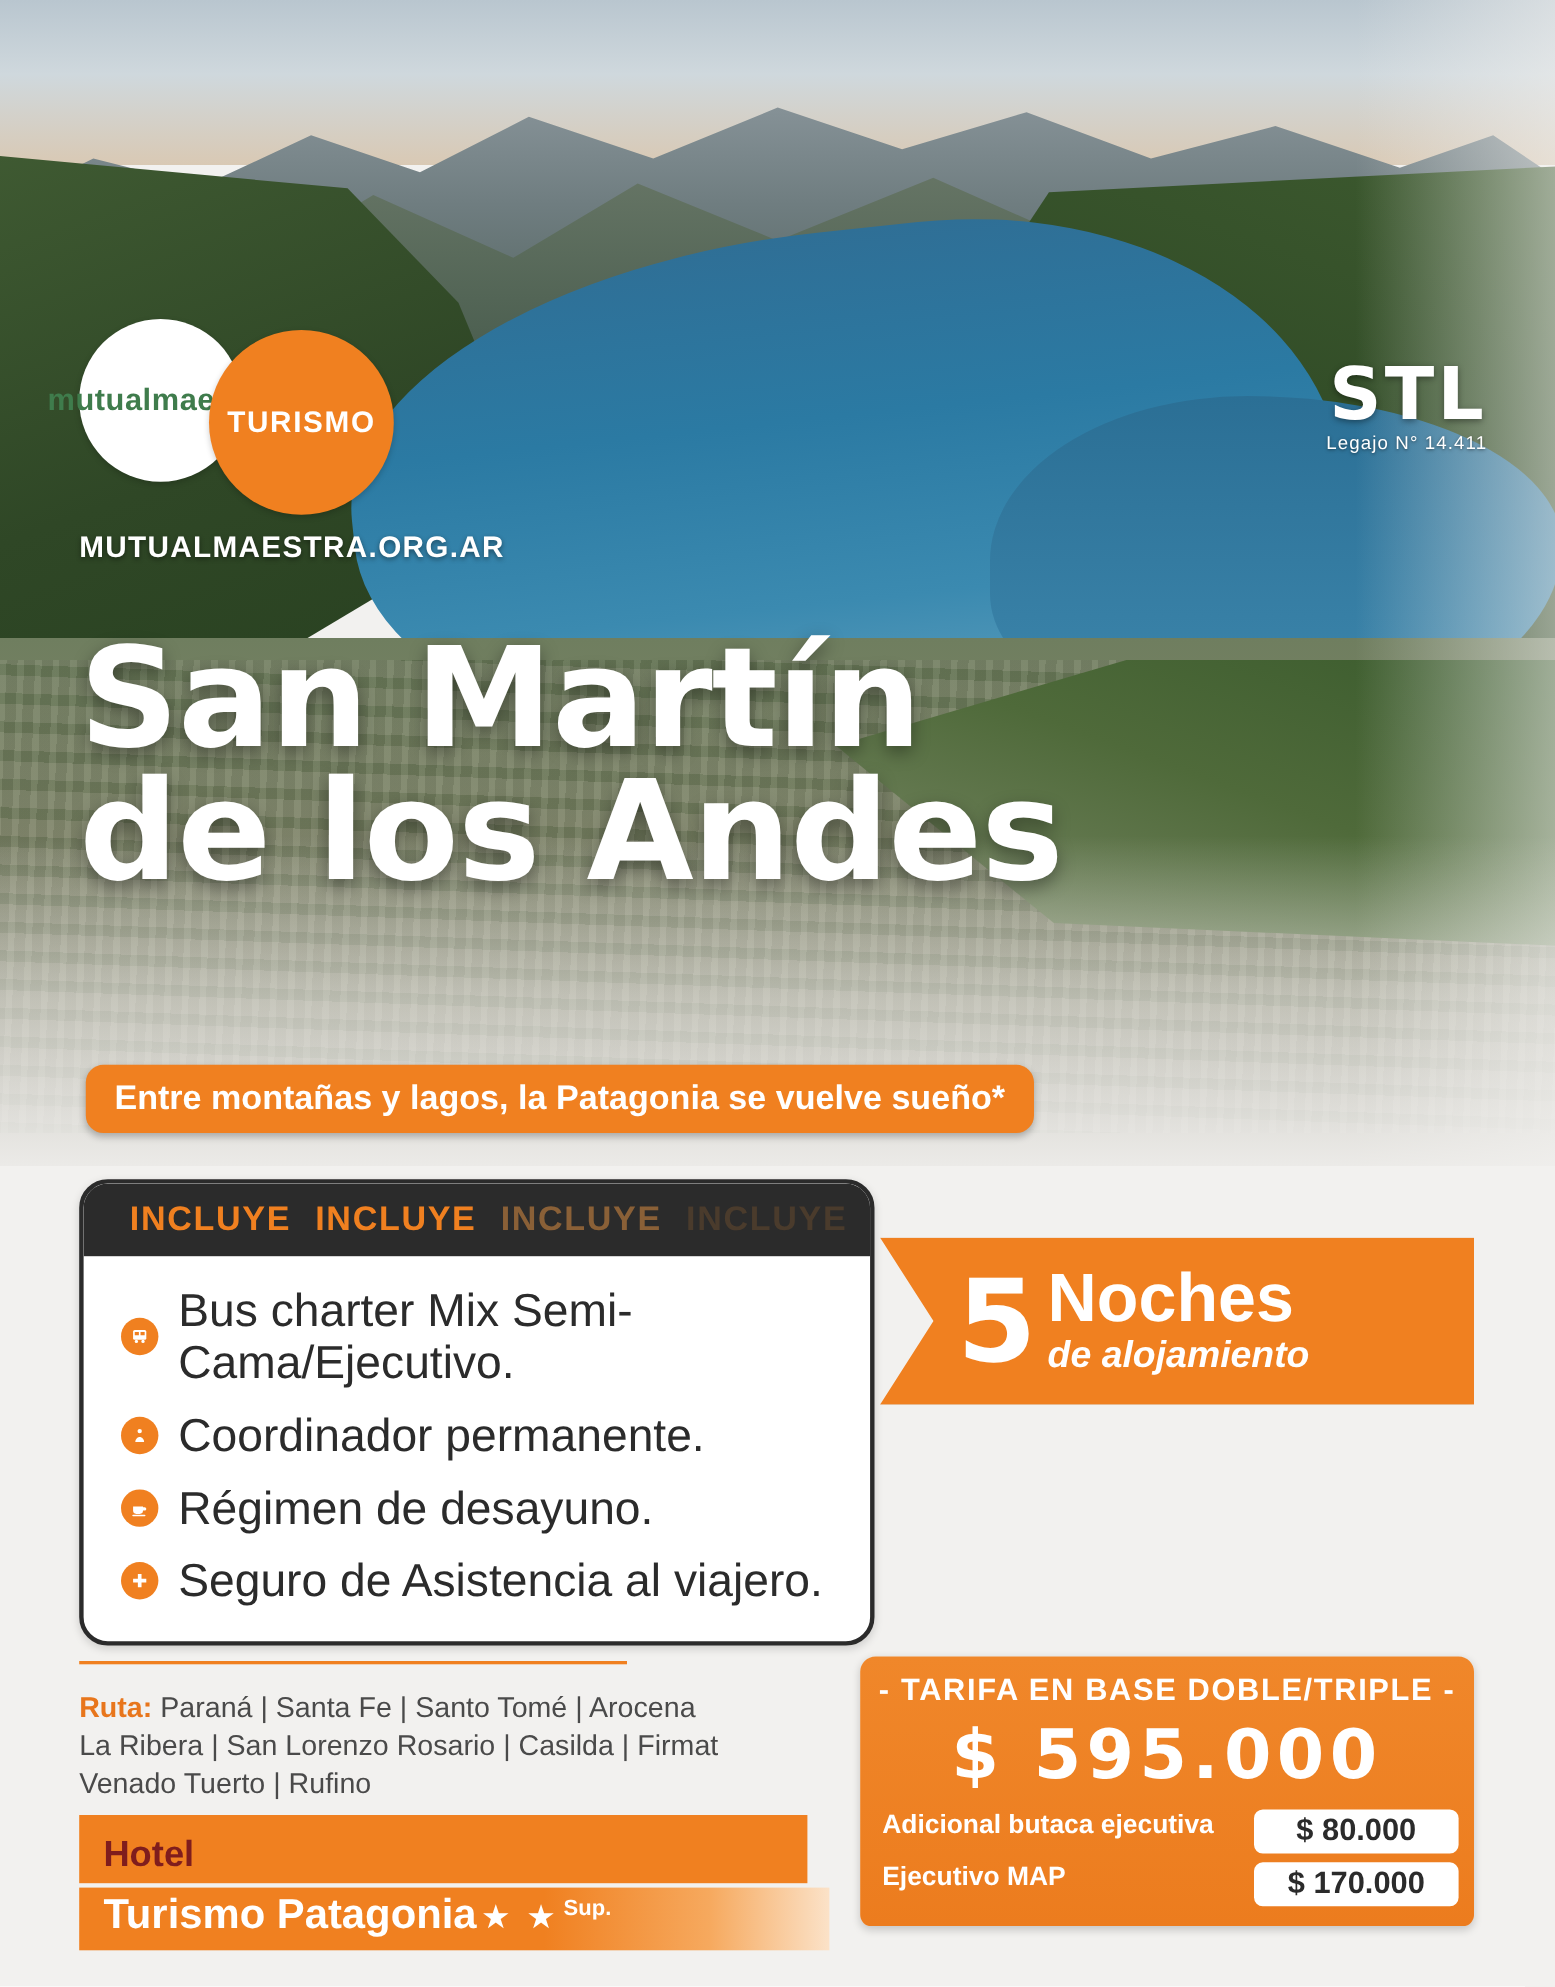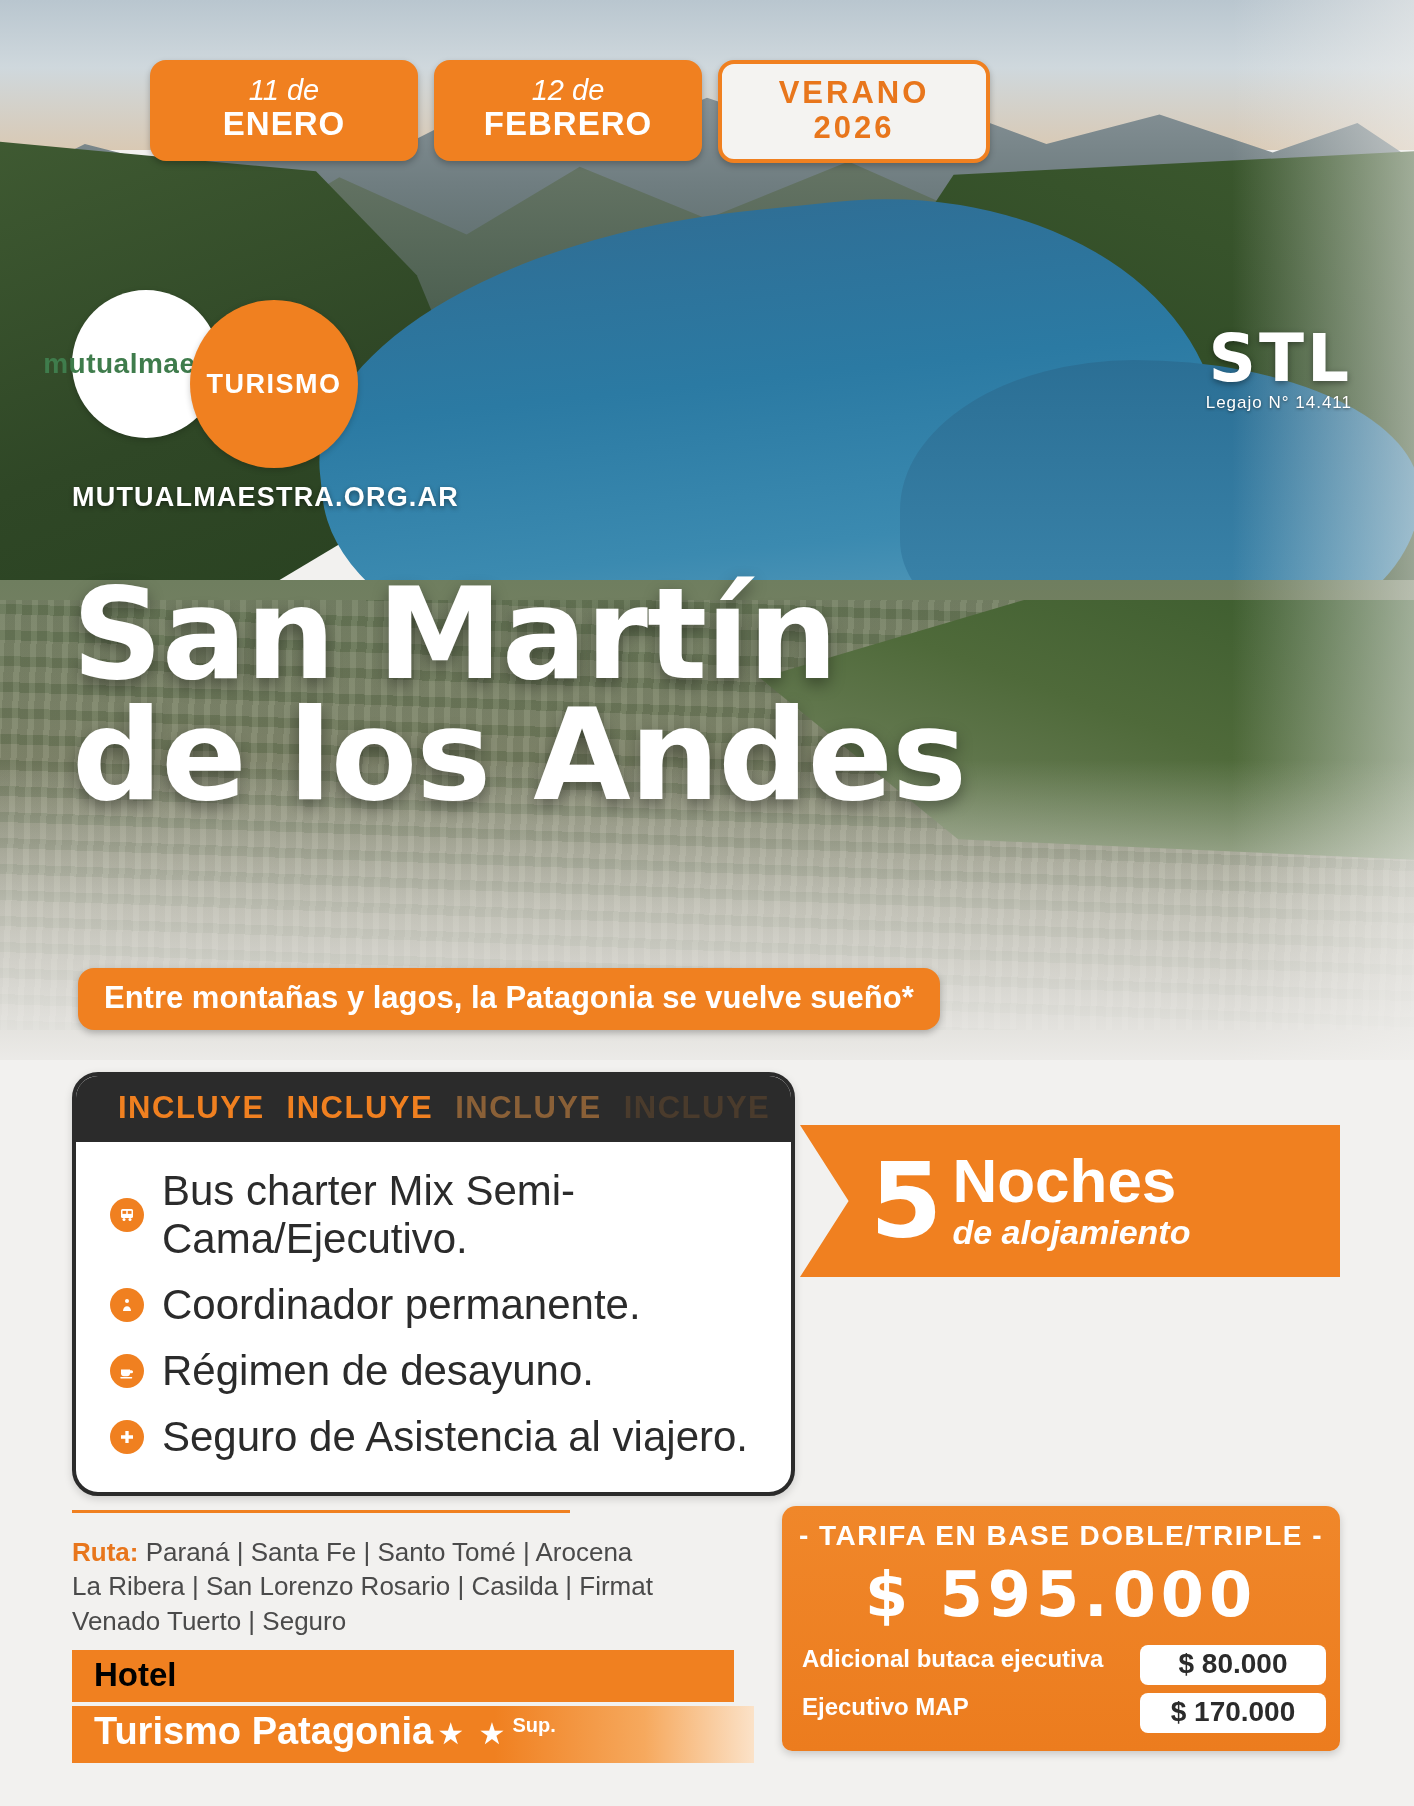--- a/index.html
+++ b/index.html
@@ -246,22 +246,22 @@
   .route-text { color: #4a4a4a; font-size: 26px; line-height: 1.32; }
   .route-text b { color: #e8761c; }
 
   
   .hotel {
     position: absolute; left: 72px; top: 1650px; width: 760px;
   }
   .hotel-row1 {
     background: #f08020;
     width: 640px;
-    padding: 6px 0 8px 22px;
-    color: #000000; font-size: 33px; font-weight: 700;
+    padding: 16px 0 8px 22px;
+    color: #7f1d1d; font-size: 33px; font-weight: 700;
   }
   .hotel-row1-wrap {
     background: linear-gradient(90deg, #f08020 0%, #f08020 46%, #f6a95e 72%, #f9d2a6 100%);
     width: 660px;
   }
   .hotel-row2-wrap {
     background: linear-gradient(90deg, #f08020 0%, #f08020 62%, #f6a95e 84%, #fbe2c8 100%);
     width: 660px;
     margin-top: 4px;
     padding: 4px 0 10px 22px;
@@ -317,34 +317,20 @@
     <div class="right-forest"></div>
     <div class="lake"></div>
     <div class="lake2"></div>
     <div class="town"></div>
     <div class="town-blocks"></div>
     <div class="town-shore"></div>
     <div class="photo-right-fade"></div>
     <div class="photo-fade"></div>
   </div>
 
-  <div class="chips">
-    <div class="chip orange">
-      <div class="l1">11 de</div>
-      <div class="l2">ENERO</div>
-    </div>
-    <div class="chip orange">
-      <div class="l1">12 de</div>
-      <div class="l2">FEBRERO</div>
-    </div>
-    <div class="chip white">
-      <div class="l1">VERANO</div>
-      <div class="l2">2026</div>
-    </div>
-  </div>
 
   <div class="logo-block">
     <div class="logo-circle-white">
       <div class="t1">mutual</div>
       <div class="t2">maestra</div>
     </div>
     <div class="logo-circle-orange">
       <div class="t">TURISMO</div>
     </div>
   </div>
@@ -421,21 +407,21 @@
       </div>
     </div>
   </div>
 
   <div class="route">
     <div class="route-rule"></div>
     <div class="route-text">
       <b>Ruta:</b>
       <span>Paraná | Santa Fe | Santo Tomé | Arocena</span><br>
       <span>La Ribera | San Lorenzo Rosario | Casilda | Firmat</span><br>
-      <span>Venado Tuerto | Seguro</span>
+      <span>Venado Tuerto | Rufino</span>
     </div>
   </div>
 
   <div class="hotel">
     <div class="hotel-row1-wrap">
       <div class="hotel-row1">Hotel</div>
     </div>
     <div class="hotel-row2-wrap">
       <span class="hotel-name">Turismo Patagonia</span>
       <span class="hotel-stars">★ ★</span>

